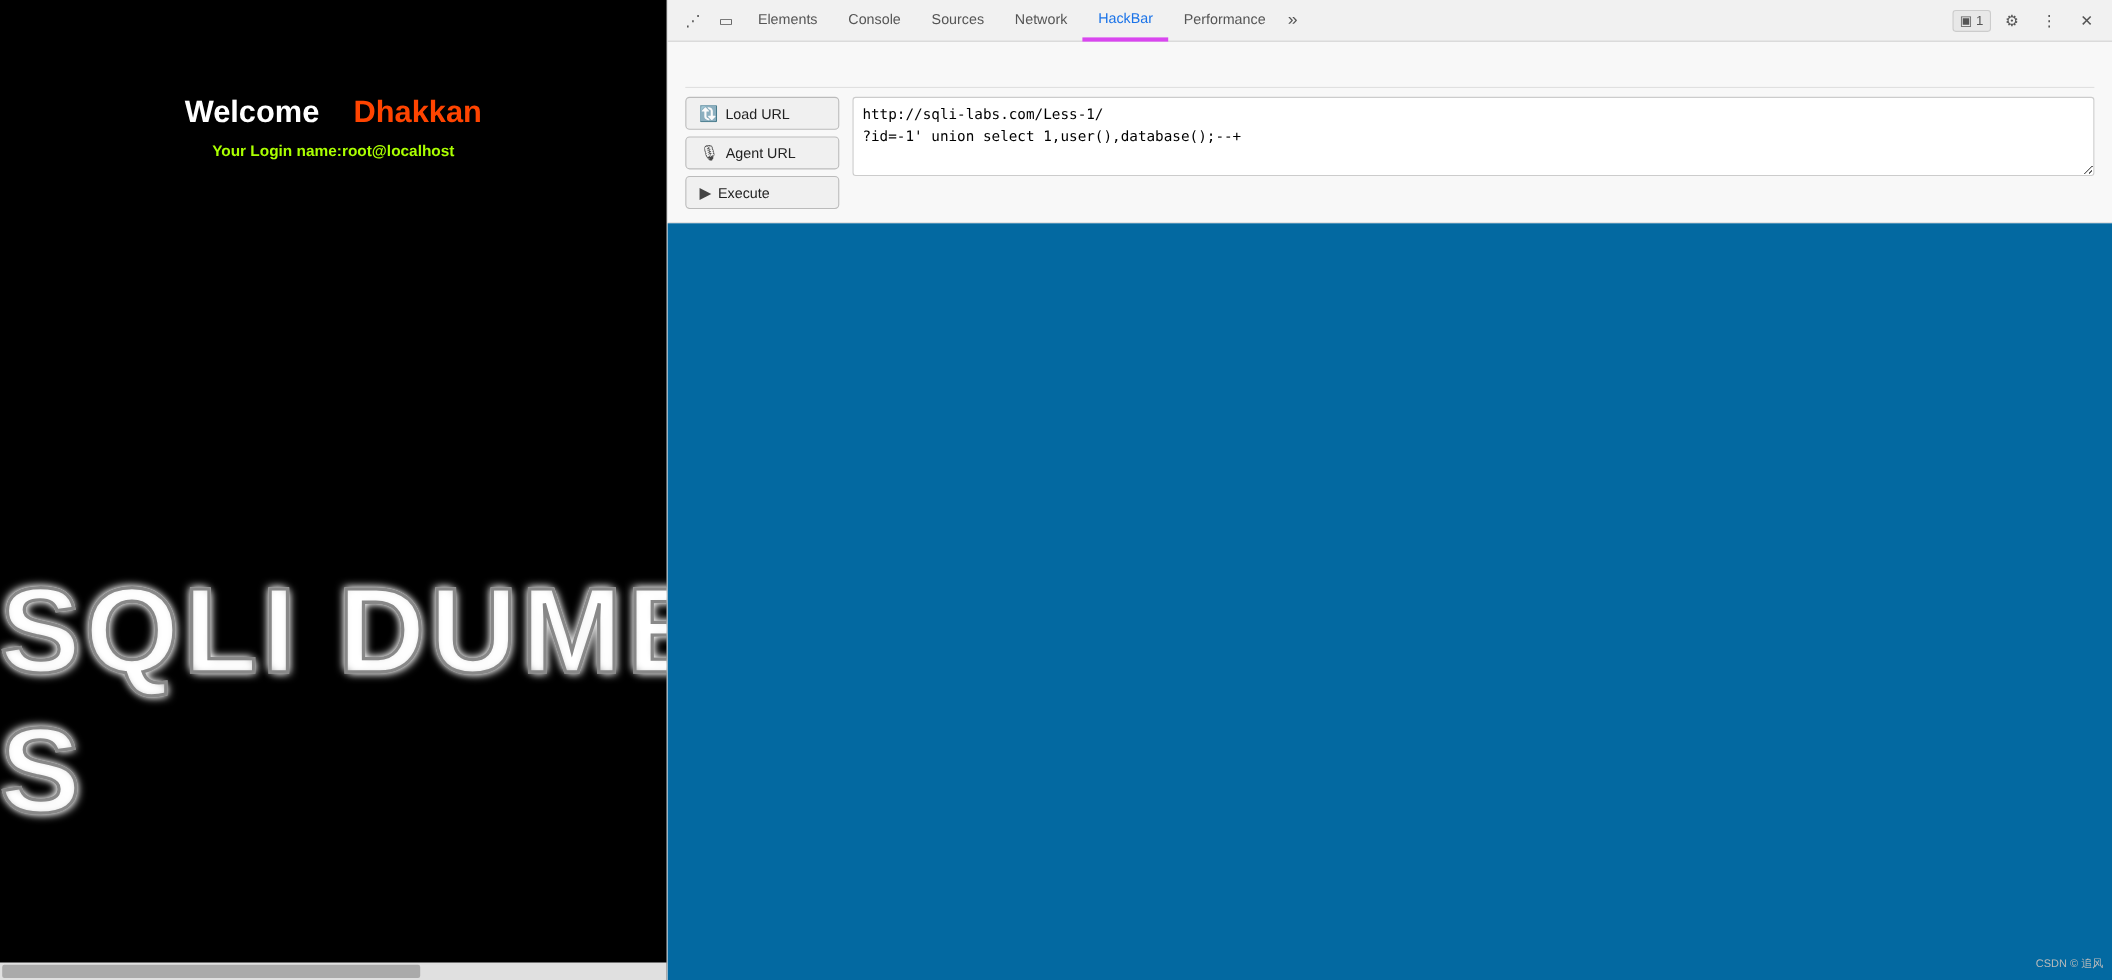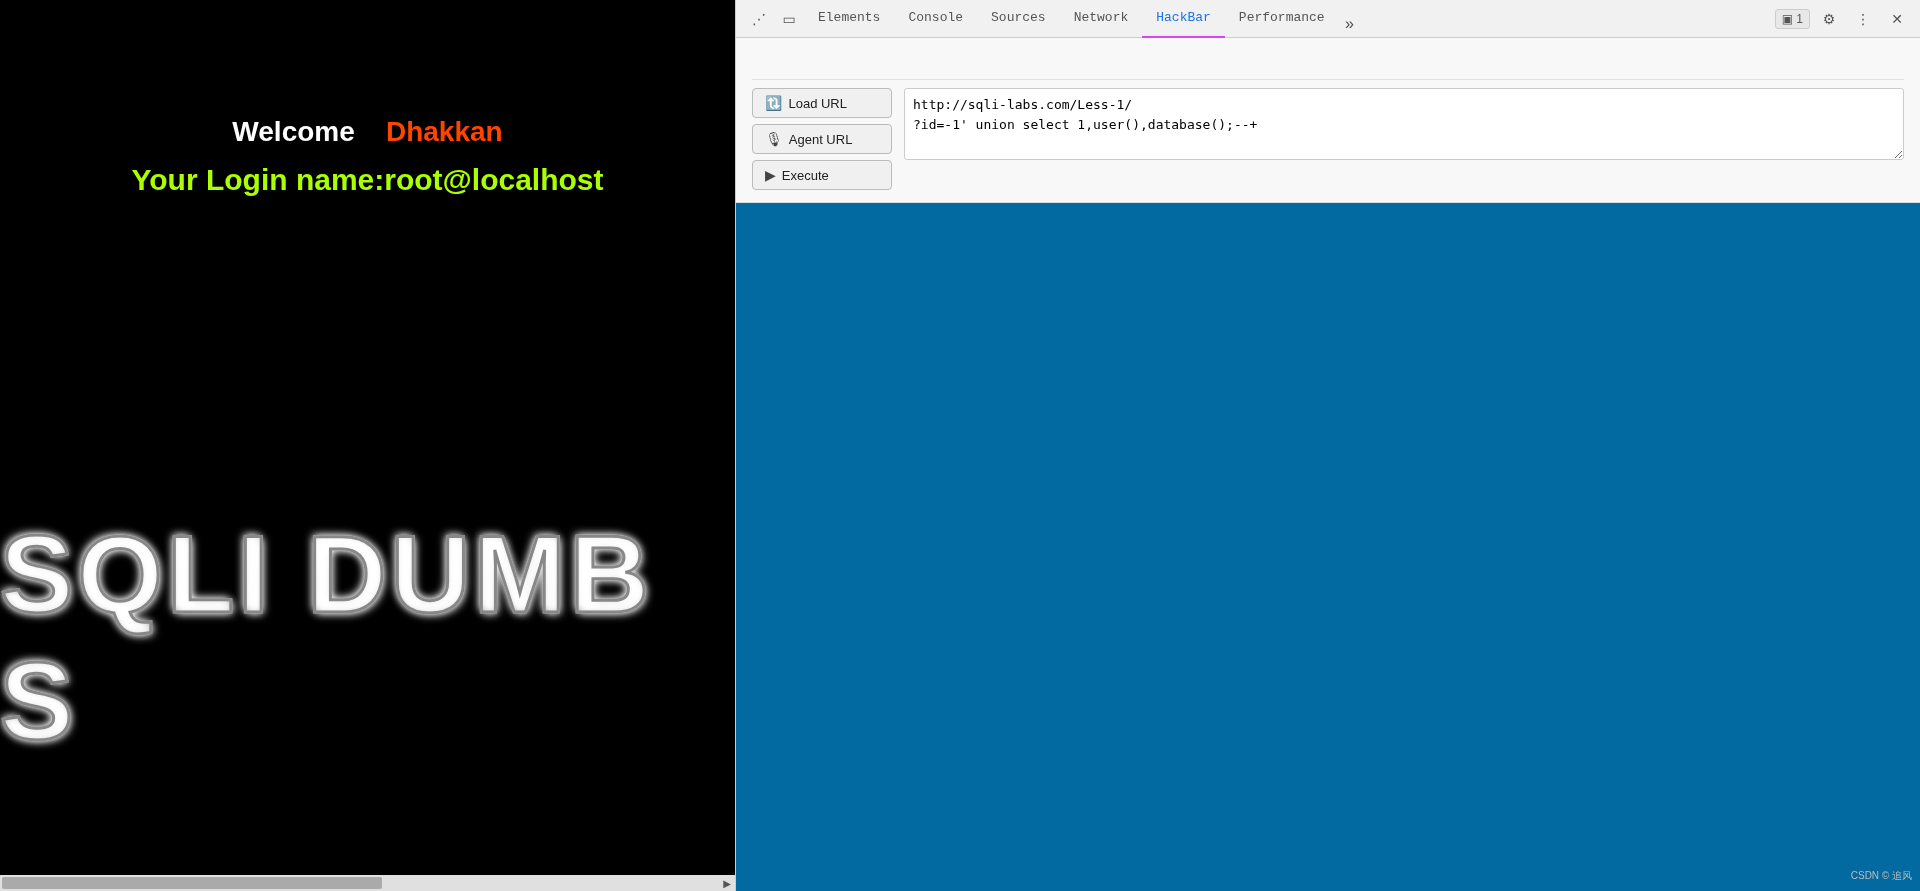--- a/index.html
+++ b/index.html
@@ -7,46 +7,46 @@
 
     
     .main-area {
       display: flex;
       flex: 1;
       height: 891px;
     }
 
     
     .webpage {
-      width: 735px;
+      width: 606px;
       height: 891px;
       background: #000;
       display: flex;
       flex-direction: column;
       align-items: center;
       justify-content: flex-start;
-      padding-top: 116px;
+      padding-top: 86px;
       position: relative;
       overflow: hidden;
     }
 
     .webpage-welcome {
       color: #fff;
       font-size: 28px;
       font-weight: bold;
       margin-bottom: 8px;
     }
 
     .webpage-welcome .name {
       color: #ff4400;
     }
 
     .webpage-info {
       color: #aaff00;
-      font-size: 30px;
+      font-size: 14px;
       font-weight: bold;
       line-height: 1.6;
       text-align: center;
     }
 
     .webpage-logo {
       position: absolute;
       bottom: 127px;
       left: 0;
       width: 735px;
@@ -125,40 +125,38 @@
       align-items: center;
       justify-content: center;
       cursor: pointer;
       border-radius: 3px;
       color: #555;
       font-size: 14px;
     }
 
     .devtools-tabs {
       display: flex;
-      align-items: flex-end;
       height: 38px;
       gap: 0;
-      font-family: Liberation Mono, monospace;
     }
 
     .devtools-tab {
       padding: 8px 14px;
       font-size: 13px;
       color: #555;
       cursor: pointer;
       border-bottom: 2px solid transparent;
       height: 38px;
       display: flex;
       align-items: center;
       white-space: nowrap;
     }
     .devtools-tab.active {
       color: #1a73e8;
-      border-bottom: 2px solid #d946ef;
+      border-bottom: 4px solid #d946ef;
     }
 
     .devtools-tab-more {
       padding: 4px 6px;
       font-size: 16px;
       color: #555;
       cursor: pointer;
       display: flex;
       align-items: center;
     }

